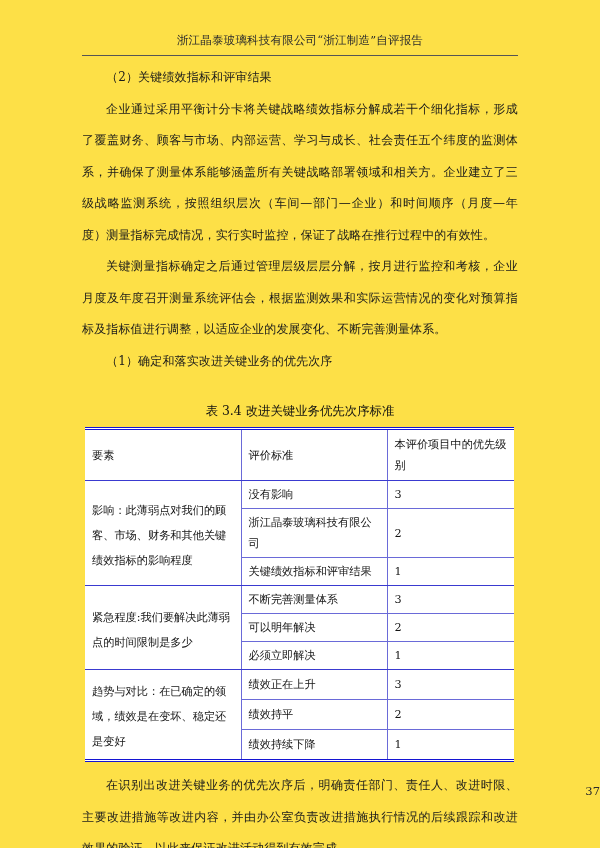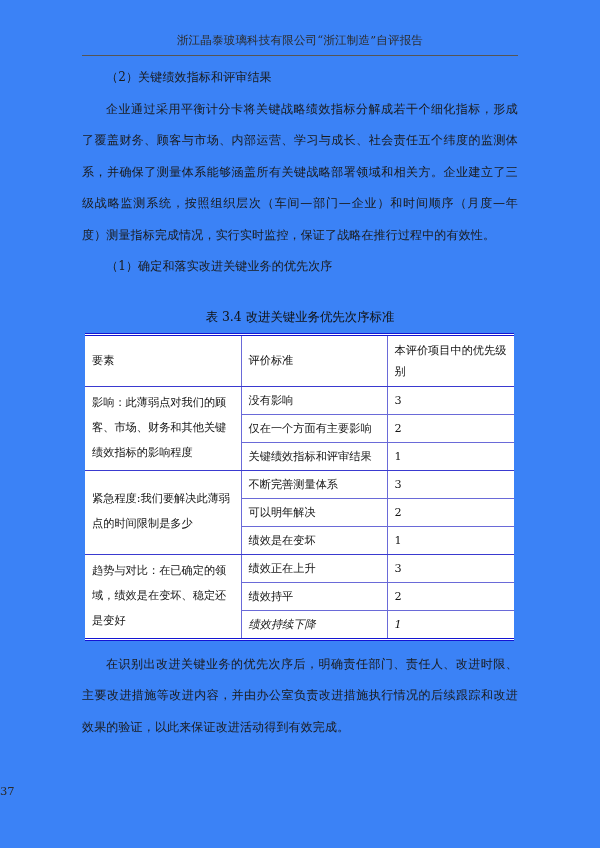--- a/index.html
+++ b/index.html
@@ -9,21 +9,21 @@
     background: #ffffff;
   }
   body {
     font-family: "DejaVu Serif", "Liberation Serif", serif;
     color: #111111;
   }
   #page {
     position: relative;
     width: 600px;
     height: 848px;
-    background: #3b82f6;
+    background: #fde047;
     overflow: hidden;
     box-sizing: border-box;
   }
   
   .header-zone {
     position: absolute;
     left: 0;
     top: 0;
     width: 600px;
     height: 60px;
@@ -104,38 +104,37 @@
   table.prio th:last-child,
   table.prio td:last-child { border-right: none; }
   table.prio thead th {
     border-bottom: 1.6px solid #3a3ad0;
     height: 24px;
     padding-top: 4px;
     padding-bottom: 4px;
   }
   table.prio td.factor {
     line-height: 25px;
-    padding-top: 3px;
+    padding-top: 9px;
     padding-bottom: 5px;
     border-bottom: 1.4px solid #3a3ad0;
   }
   table.prio tr.group-end > td {
     border-bottom: 1.4px solid #3a3ad0;
   }
   table.prio tr:last-child > td {
     border-bottom: none;
-    font-style: italic;
   }
   
   .page-number {
     position: absolute;
     left: 0;
     top: 784px;
     width: 600px;
-    text-align: left;
+    text-align: right;
     font-family: "DejaVu Serif", "Liberation Serif", serif;
     font-size: 11.5px;
     color: #2b2b2b;
   }
 </style>
 </head>
 <body>
 
 <div id="page">
 
@@ -143,20 +142,21 @@
     <div class="header-title">浙江晶泰玻璃科技有限公司“浙江制造”自评报告</div>
     <div class="header-rule"></div>
   </div>
 
   <div class="content">
 
     <p class="body indent">（2）关键绩效指标和评审结果</p>
 
     <p class="body indent">企业通过采用平衡计分卡将关键战略绩效指标分解成若干个细化指标，形成了覆盖财务、顾客与市场、内部运营、学习与成长、社会责任五个纬度的监测体系，并确保了测量体系能够涵盖所有关键战略部署领域和相关方。企业建立了三级战略监测系统，按照组织层次（车间—部门—企业）和时间顺序（月度—年度）测量指标完成情况，实行实时监控，保证了战略在推行过程中的有效性。</p>
 
+    <p class="body indent">关键测量指标确定之后通过管理层级层层分解，按月进行监控和考核，企业月度及年度召开测量系统评估会，根据监测效果和实际运营情况的变化对预算指标及指标值进行调整，以适应企业的发展变化、不断完善测量体系。</p>
 
     <p class="body indent">（1）确定和落实改进关键业务的优先次序</p>
 
 
     <div class="table-caption">表 3.4 改进关键业务优先次序标准</div>
 
     <table class="prio">
       <colgroup>
         <col class="c1">
           <col class="c2">
@@ -170,39 +170,39 @@
         </tr>
       </thead>
       <tbody>
 
         <tr>
           <td class="factor" rowspan="3">影响：此薄弱点对我们的顾客、市场、财务和其他关键绩效指标的影响程度</td>
           <td>没有影响</td>
           <td>3</td>
         </tr>
         <tr>
-          <td>仅在一个方面有主要影响</td>
+          <td>浙江晶泰玻璃科技有限公司</td>
           <td>2</td>
         </tr>
         <tr class="group-end">
           <td>关键绩效指标和评审结果</td>
           <td>1</td>
         </tr>
 
         <tr>
           <td class="factor" rowspan="3">紧急程度:我们要解决此薄弱点的时间限制是多少</td>
           <td>不断完善测量体系</td>
           <td>3</td>
         </tr>
         <tr>
           <td>可以明年解决</td>
           <td>2</td>
         </tr>
         <tr class="group-end">
-          <td>绩效是在变坏</td>
+          <td>必须立即解决</td>
           <td>1</td>
         </tr>
 
         <tr>
           <td class="factor" rowspan="3">趋势与对比：在已确定的领域，绩效是在变坏、稳定还是变好</td>
           <td>绩效正在上升</td>
           <td>3</td>
         </tr>
         <tr>
           <td>绩效持平</td>

